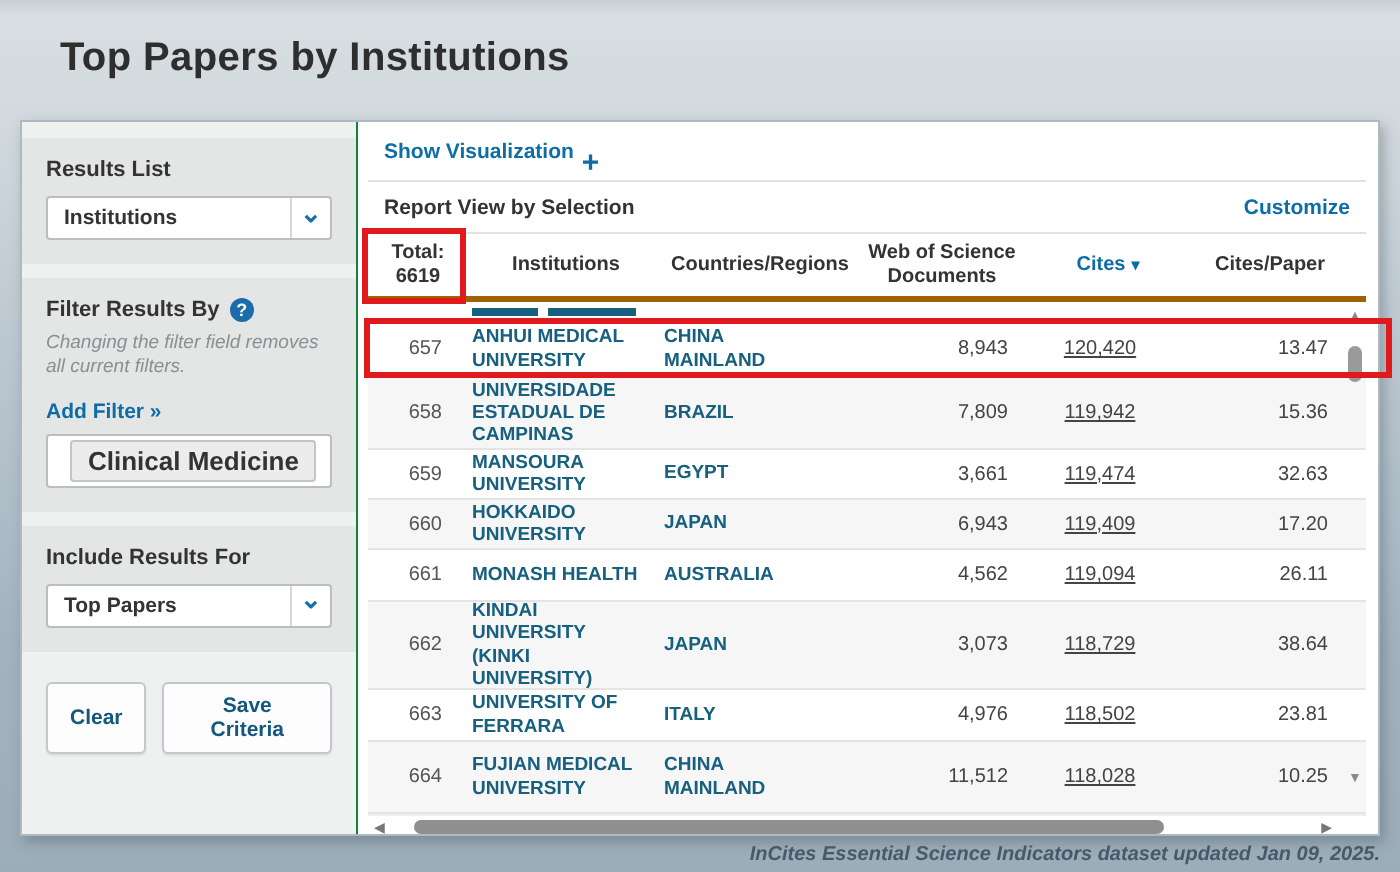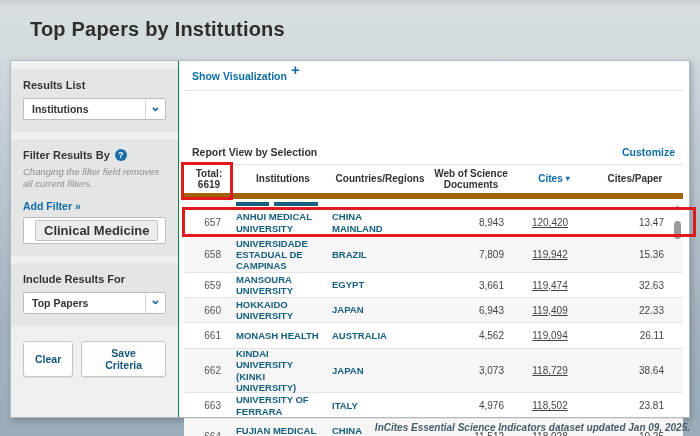--- a/index.html
+++ b/index.html
@@ -50,27 +50,27 @@
   }
   .side-buttons { padding:8px 12px; display:flex; gap:8px; }
   .btn {
     background:#fdfdfd; border:1px solid #c3c7c9; border-radius:3px;
     font-family:"Liberation Sans",sans-serif; font-size:10.5px; font-weight:bold; color:#14577d;
     padding:5px 11px; cursor:pointer; box-shadow:0 1px 1px rgba(0,0,0,.08);
   }
   
   .main { flex:1; background:#fff; display:flex; flex-direction:column; padding:0 6px 0 5px; position:relative; }
   .bar { display:flex; align-items:center; justify-content:space-between; padding:0 8px; height:30px; border-bottom:1px solid #e2e2e2; flex-shrink:0; }
-  .bar.second { height:26px;margin-top:48px; }
+  .bar.second { height:26px; }
   .bar-title { font-size:10.5px; font-weight:bold; color:#333; }
-  .bar-action { font-size:10.5px; font-weight:bold; color:#0e6da6; cursor:pointer; display:flex; align-items:flex-start; gap:4px; }
+  .bar-action { font-size:10.5px; font-weight:bold; color:#0e6da6; cursor:pointer; display:flex; align-items:flex-end; gap:4px; }
   .plus { font-size:15px; font-weight:bold; line-height:0; }
   
   .table { position:relative; flex:1; }
-  .thead { display:flex; height:34px; border-bottom:6px solid #a16207; }
+  .thead { display:flex; height:34px; border-bottom:3px solid #a16207; }
   .th {
     font-size:10px; font-weight:bold; color:#333; display:flex; align-items:center; justify-content:center;
     text-align:center; line-height:1.15; position:relative;
   }
   .th.cites-h { color:#0e6da6; cursor:pointer; gap:3px; }
   .sort-ic { font-size:8px; color:#0e6da6; }
   .c-rank { width:50px; }
   .c-inst { width:98px; }
   .c-ctry { width:96px; }
   .c-docs { width:86px; }
@@ -224,21 +224,21 @@
             <div class="cell cite">119,474</div>
             <div class="cell cpp">32.63</div>
           </div>
 
           <div class="row alt r660">
             <div class="cell rank">660</div>
             <div class="cell inst"><span>HOKKAIDO UNIVERSITY</span></div>
             <div class="cell ctry"><span>JAPAN</span></div>
             <div class="cell docs">6,943</div>
             <div class="cell cite">119,409</div>
-            <div class="cell cpp">22.33</div>
+            <div class="cell cpp">17.20</div>
           </div>
 
           <div class="row r661">
             <div class="cell rank">661</div>
             <div class="cell inst"><span>MONASH HEALTH</span></div>
             <div class="cell ctry"><span>AUSTRALIA</span></div>
             <div class="cell docs">4,562</div>
             <div class="cell cite">119,094</div>
             <div class="cell cpp">26.11</div>
           </div>

